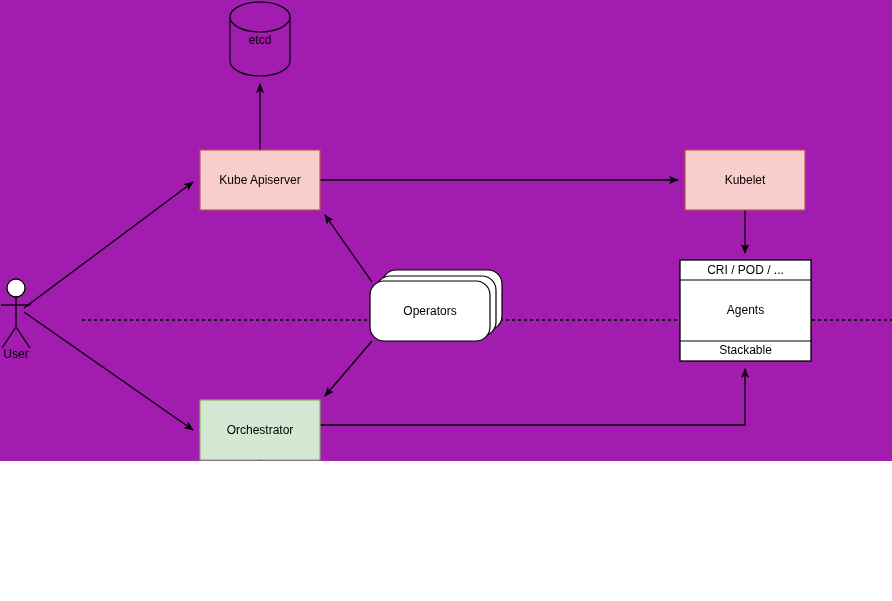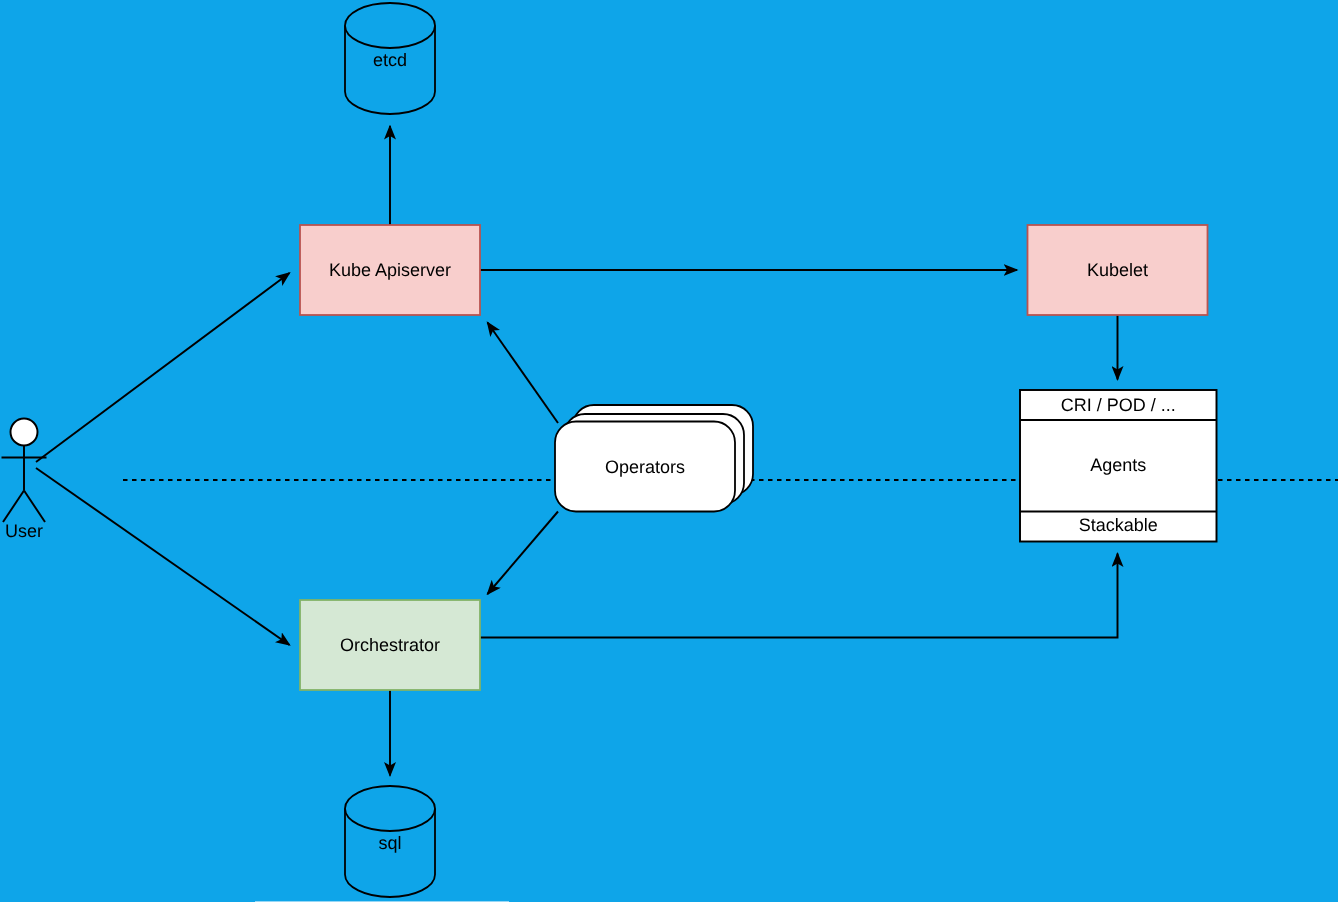--- a/index.html
+++ b/index.html
@@ -3,22 +3,22 @@
 <meta charset="utf-8">
 <style>
   html, body {
     margin: 0;
     padding: 0;
     background: #ffffff;
   }
   #canvas {
     position: relative;
     width: 892px;
-    height: 601px;
-    background: #0ea5e9;
+    height: 461px;
+    background: #a21caf;
     font-family: "Liberation Sans", sans-serif;
     overflow: hidden;
   }
   #diagram-svg {
     position: absolute;
     left: 0;
     top: 0;
     width: 892px;
     height: 601px;
   }

